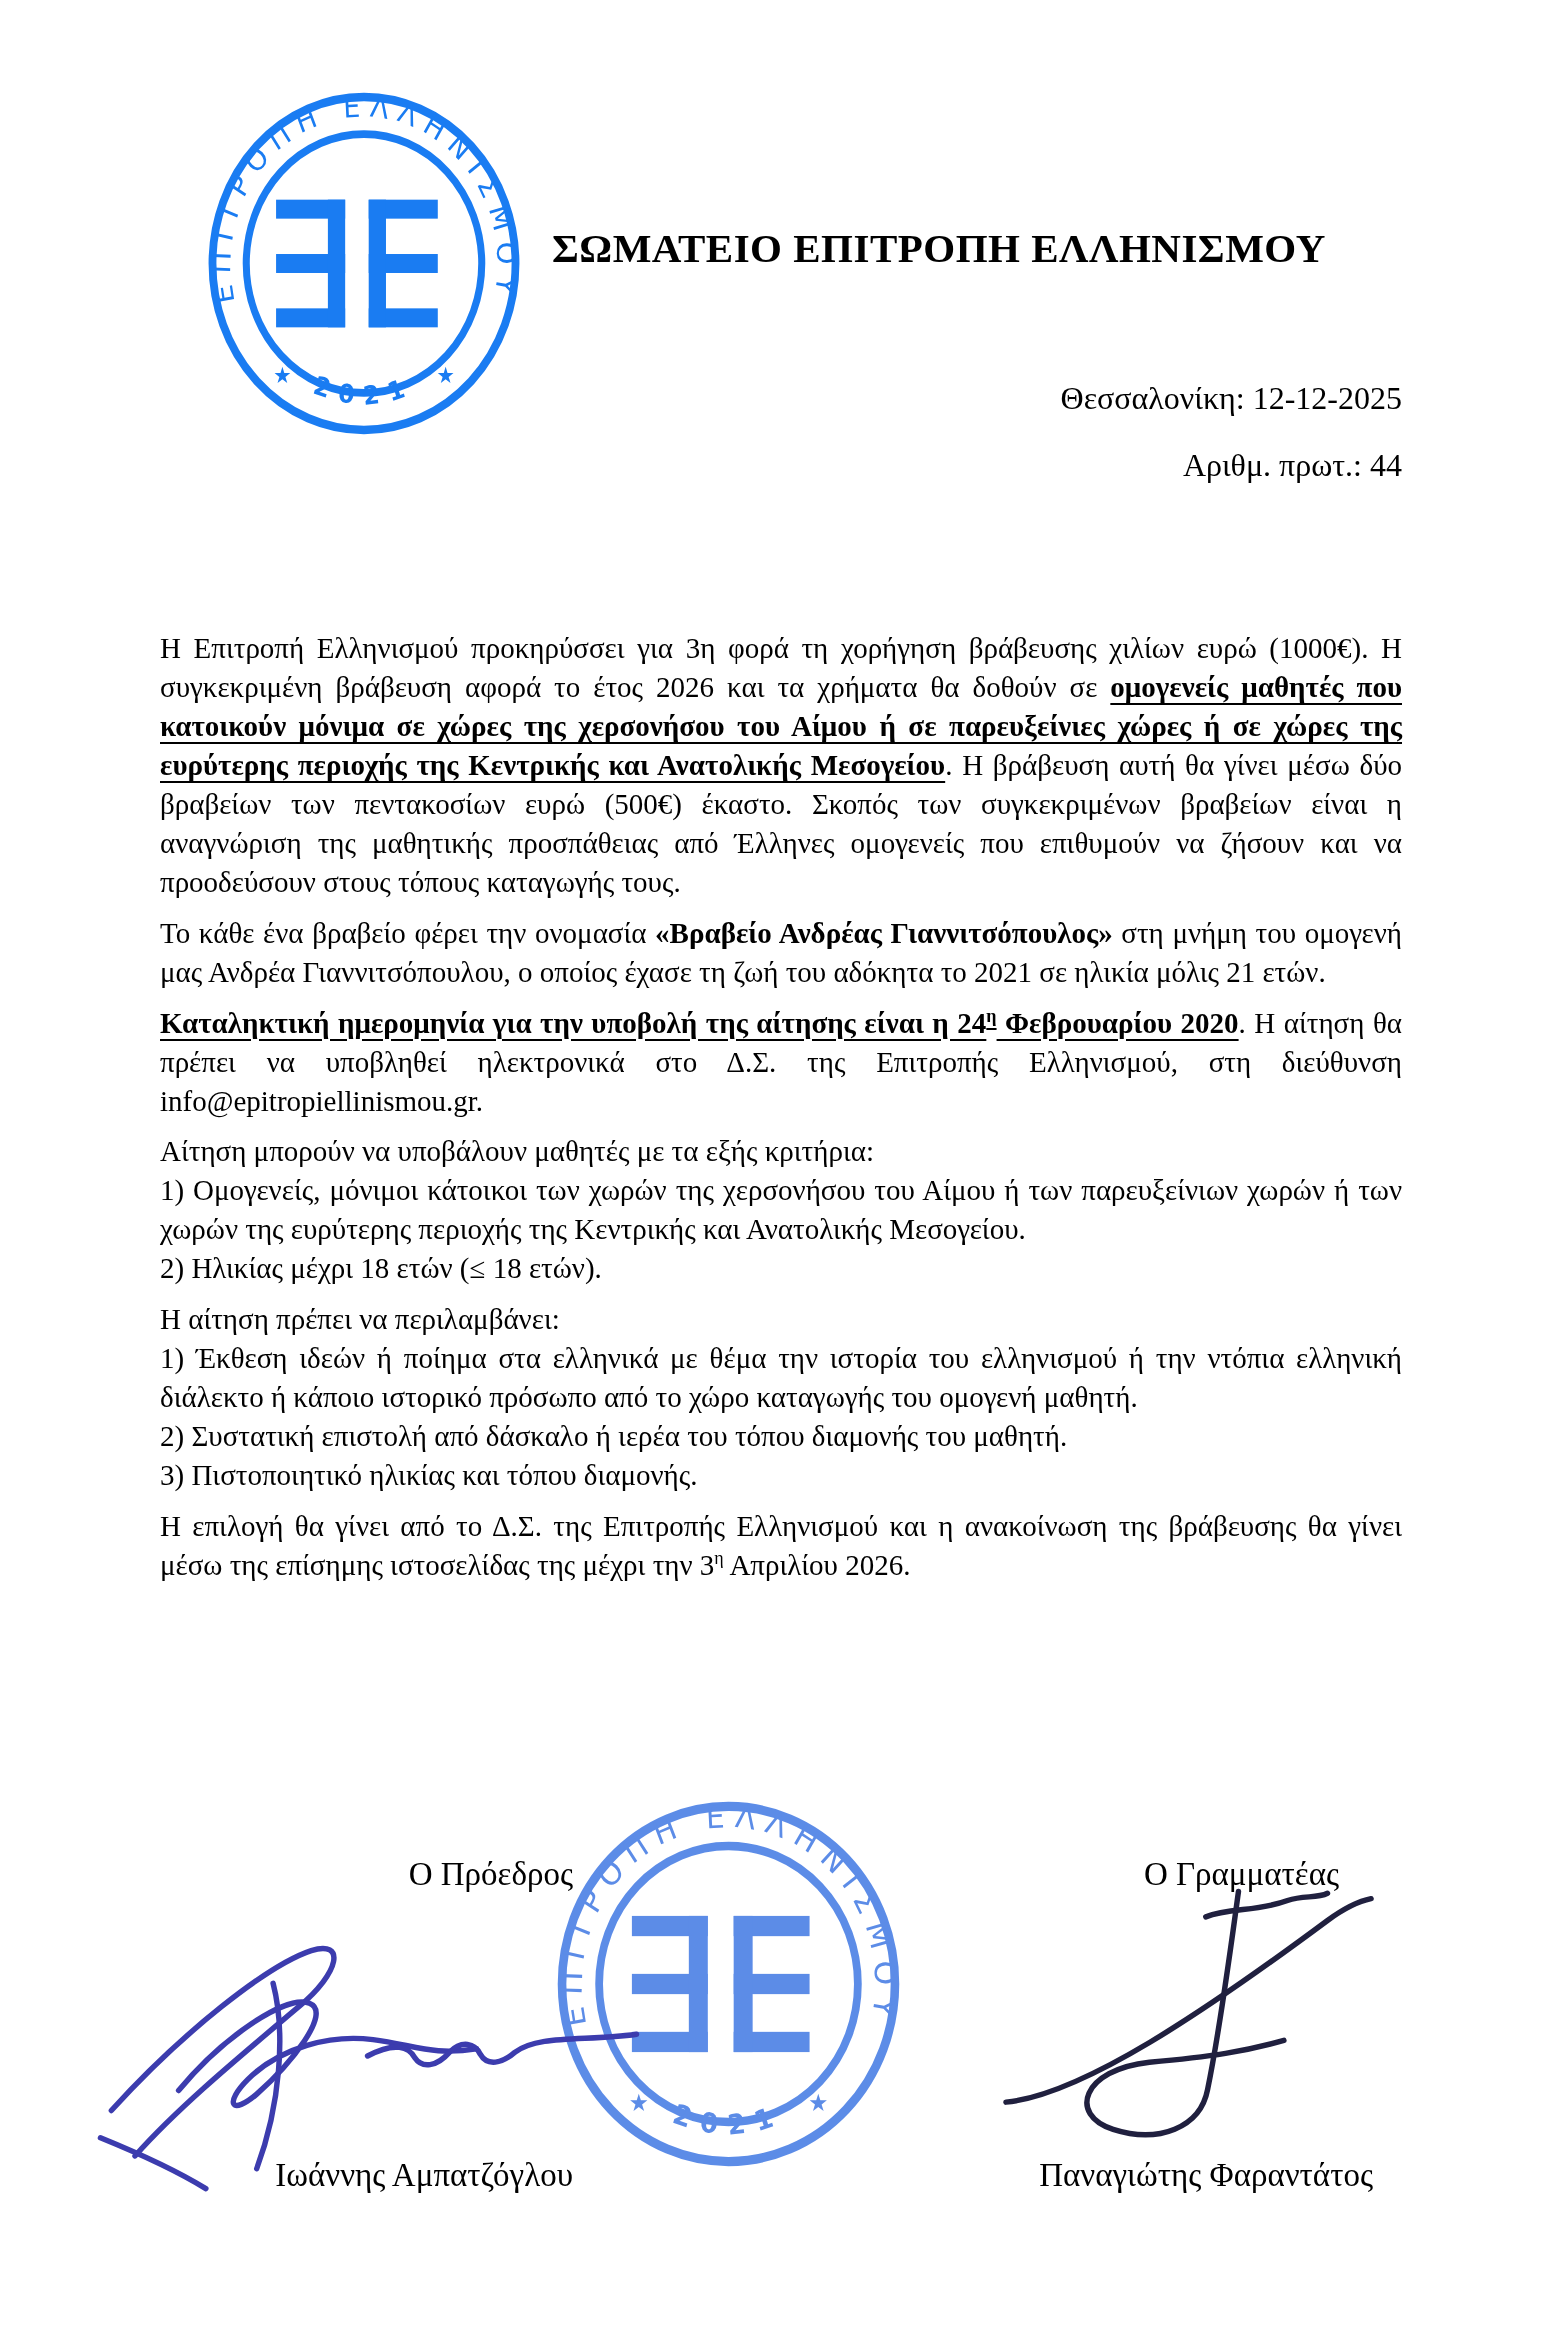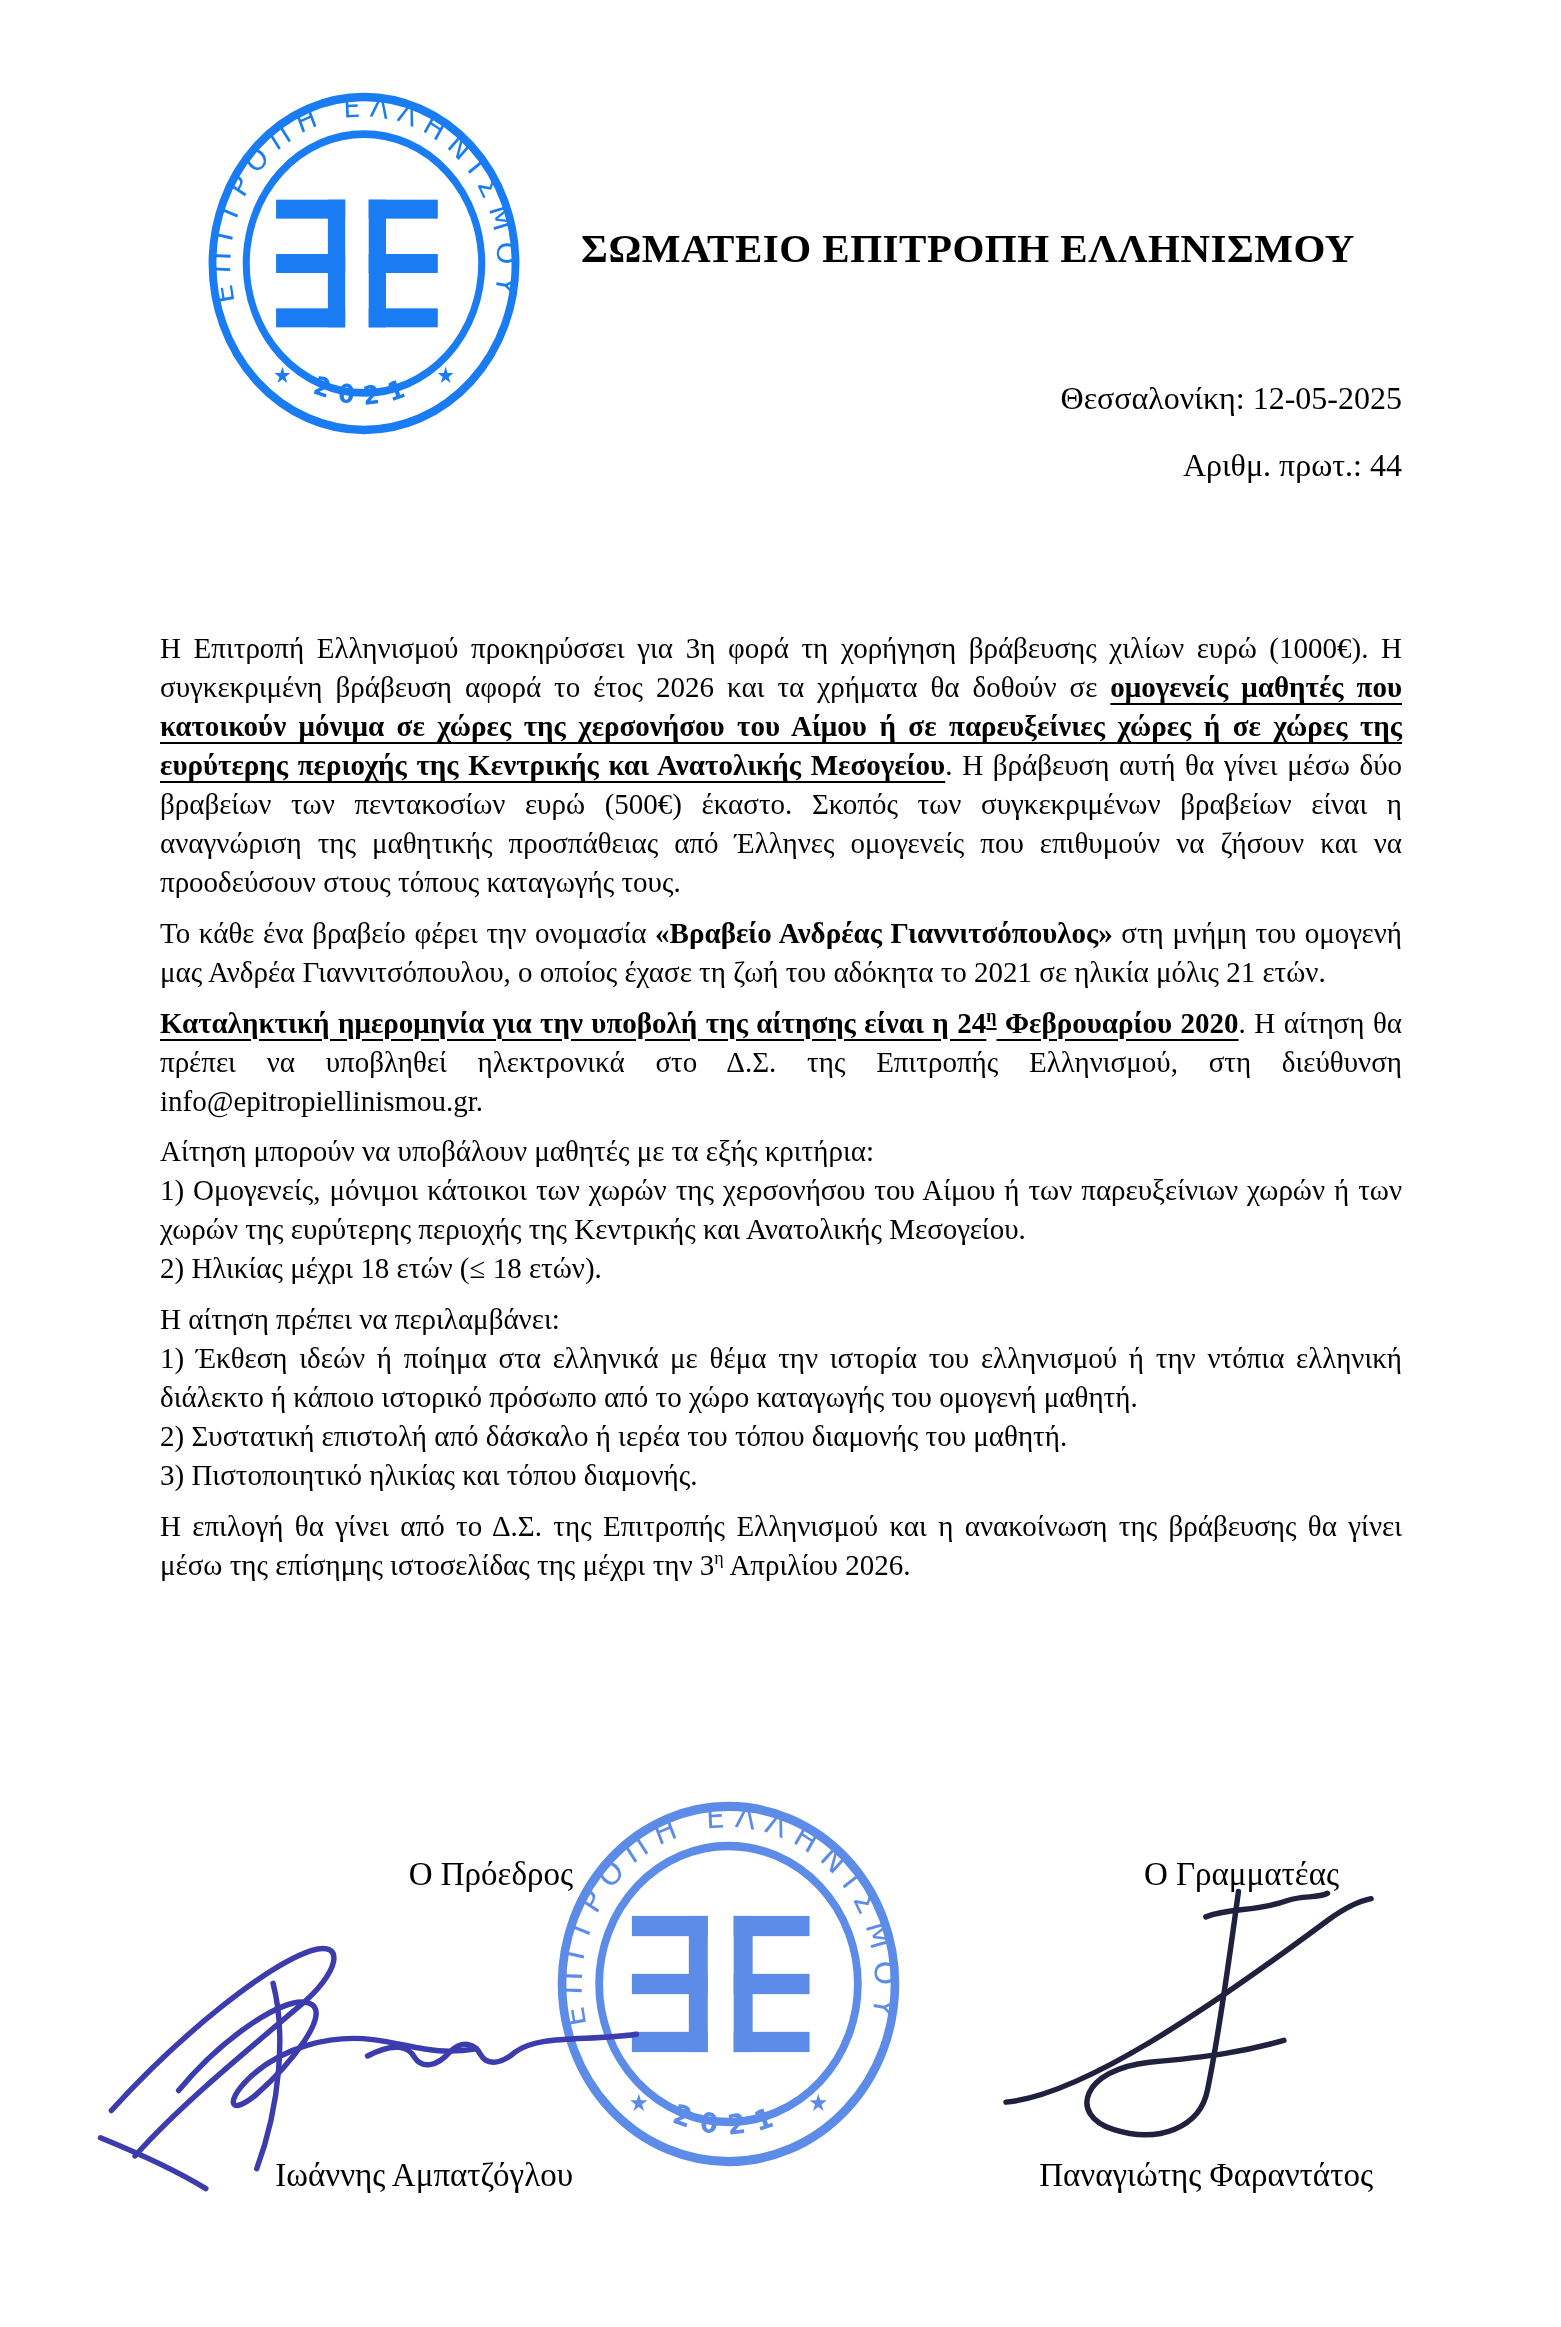--- a/index.html
+++ b/index.html
@@ -1,19 +1,19 @@
 <!DOCTYPE html>
 <html style="--logo-blue: #1a7cf2; --stamp-blue: #4f83e6; --ink-president: #3c3cae; --ink-secretary: #20203f;font-size:14.5px"><head>
 <meta charset="utf-8">
 <style>
   html,body{margin:0;padding:0;background:#fff}
   .page{position:relative;width:1562px;height:2327px;background:#ffffff;
         font-family:"Liberation Serif",serif;color:#000;overflow:hidden}
 
-  .org-title{position:absolute;left:536px;top:224px;width:864px;text-align:center;
+  .org-title{position:absolute;left:552px;top:224px;width:864px;
              font-weight:bold;font-size:41px;letter-spacing:0.5px}
   .meta-line{position:absolute;right:160px;font-size:32px;white-space:nowrap}
   #date-line{top:380px}
   #protocol-line{top:447px}
   .subject-line{position:absolute;left:160px;top:558px;width:1242px;text-align:center;
                 font-weight:bold;font-size:32px}
 
   .body-text{position:absolute;left:160px;top:629px;width:1242px;
              font-size:29px;line-height:39px;text-align:justify}
   .para{margin:0 0 11.8px 0}
@@ -78,21 +78,21 @@
       </symbol>
     </defs>
   </svg>
 
   <svg id="logo" class="seal-svg" viewBox="0 0 400 400" preserveAspectRatio="none">
     <use href="#seal"></use>
   </svg>
 
   <div class="org-title">ΣΩΜΑΤΕΙΟ ΕΠΙΤΡΟΠΗ ΕΛΛΗΝΙΣΜΟΥ</div>
 
-  <div id="date-line" class="meta-line">Θεσσαλονίκη: 12-05-2025</div>
+  <div id="date-line" class="meta-line">Θεσσαλονίκη: 12-12-2025</div>
 
   <div id="protocol-line" class="meta-line">Αριθμ. πρωτ.: 44</div>
 
 
   <div class="body-text">
       <p class="para"><span>Η Επιτροπή Ελληνισμού προκηρύσσει για 3η φορά τη χορήγηση βράβευσης χιλίων ευρώ (1000€). Η συγκεκριμένη βράβευση αφορά το έτος 2026 και τα χρήματα θα δοθούν σε </span><span class="b u">ομογενείς μαθητές που κατοικούν μόνιμα σε χώρες της χερσονήσου του Αίμου ή σε παρευξείνιες χώρες ή σε χώρες της ευρύτερης περιοχής της Κεντρικής και Ανατολικής Μεσογείου</span><span>. Η βράβευση αυτή θα γίνει μέσω δύο βραβείων των πεντακοσίων ευρώ (500€) έκαστο. Σκοπός των συγκεκριμένων βραβείων είναι η αναγνώριση της μαθητικής προσπάθειας από Έλληνες ομογενείς που επιθυμούν να ζήσουν και να προοδεύσουν στους τόπους καταγωγής τους.</span></p>
       <p class="para"><span>Το κάθε ένα βραβείο φέρει την ονομασία </span><span class="b">«Βραβείο Ανδρέας Γιαννιτσόπουλος»</span><span> στη μνήμη του ομογενή μας Ανδρέα Γιαννιτσόπουλου, ο οποίος έχασε τη ζωή του αδόκητα το 2021 σε ηλικία μόλις 21 ετών.</span></p>
       <p class="para"><span class="b u">Καταληκτική ημερομηνία για την υποβολή της αίτησης είναι η 24</span><sup class="b u">η</sup><span class="b u"> Φεβρουαρίου 2020</span><span>. Η αίτηση θα πρέπει να υποβληθεί ηλεκτρονικά στο Δ.Σ. της Επιτροπής Ελληνισμού, στη διεύθυνση info@epitropiellinismou.gr.</span></p>
       <p class="para"><span>Αίτηση μπορούν να υποβάλουν μαθητές με τα εξής κριτήρια:</span><br><span>1) Ομογενείς, μόνιμοι κάτοικοι των χωρών της χερσονήσου του Αίμου ή των παρευξείνιων χωρών ή των χωρών της ευρύτερης περιοχής της Κεντρικής και Ανατολικής Μεσογείου.</span><br><span>2) Ηλικίας μέχρι 18 ετών (≤ 18 ετών).</span></p>
       <p class="para"><span>Η αίτηση πρέπει να περιλαμβάνει:</span><br><span>1) Έκθεση ιδεών ή ποίημα στα ελληνικά με θέμα την ιστορία του ελληνισμού ή την ντόπια ελληνική διάλεκτο ή κάποιο ιστορικό πρόσωπο από το χώρο καταγωγής του ομογενή μαθητή.</span><br><span>2) Συστατική επιστολή από δάσκαλο ή ιερέα του τόπου διαμονής του μαθητή.</span><br><span>3) Πιστοποιητικό ηλικίας και τόπου διαμονής.</span></p>

